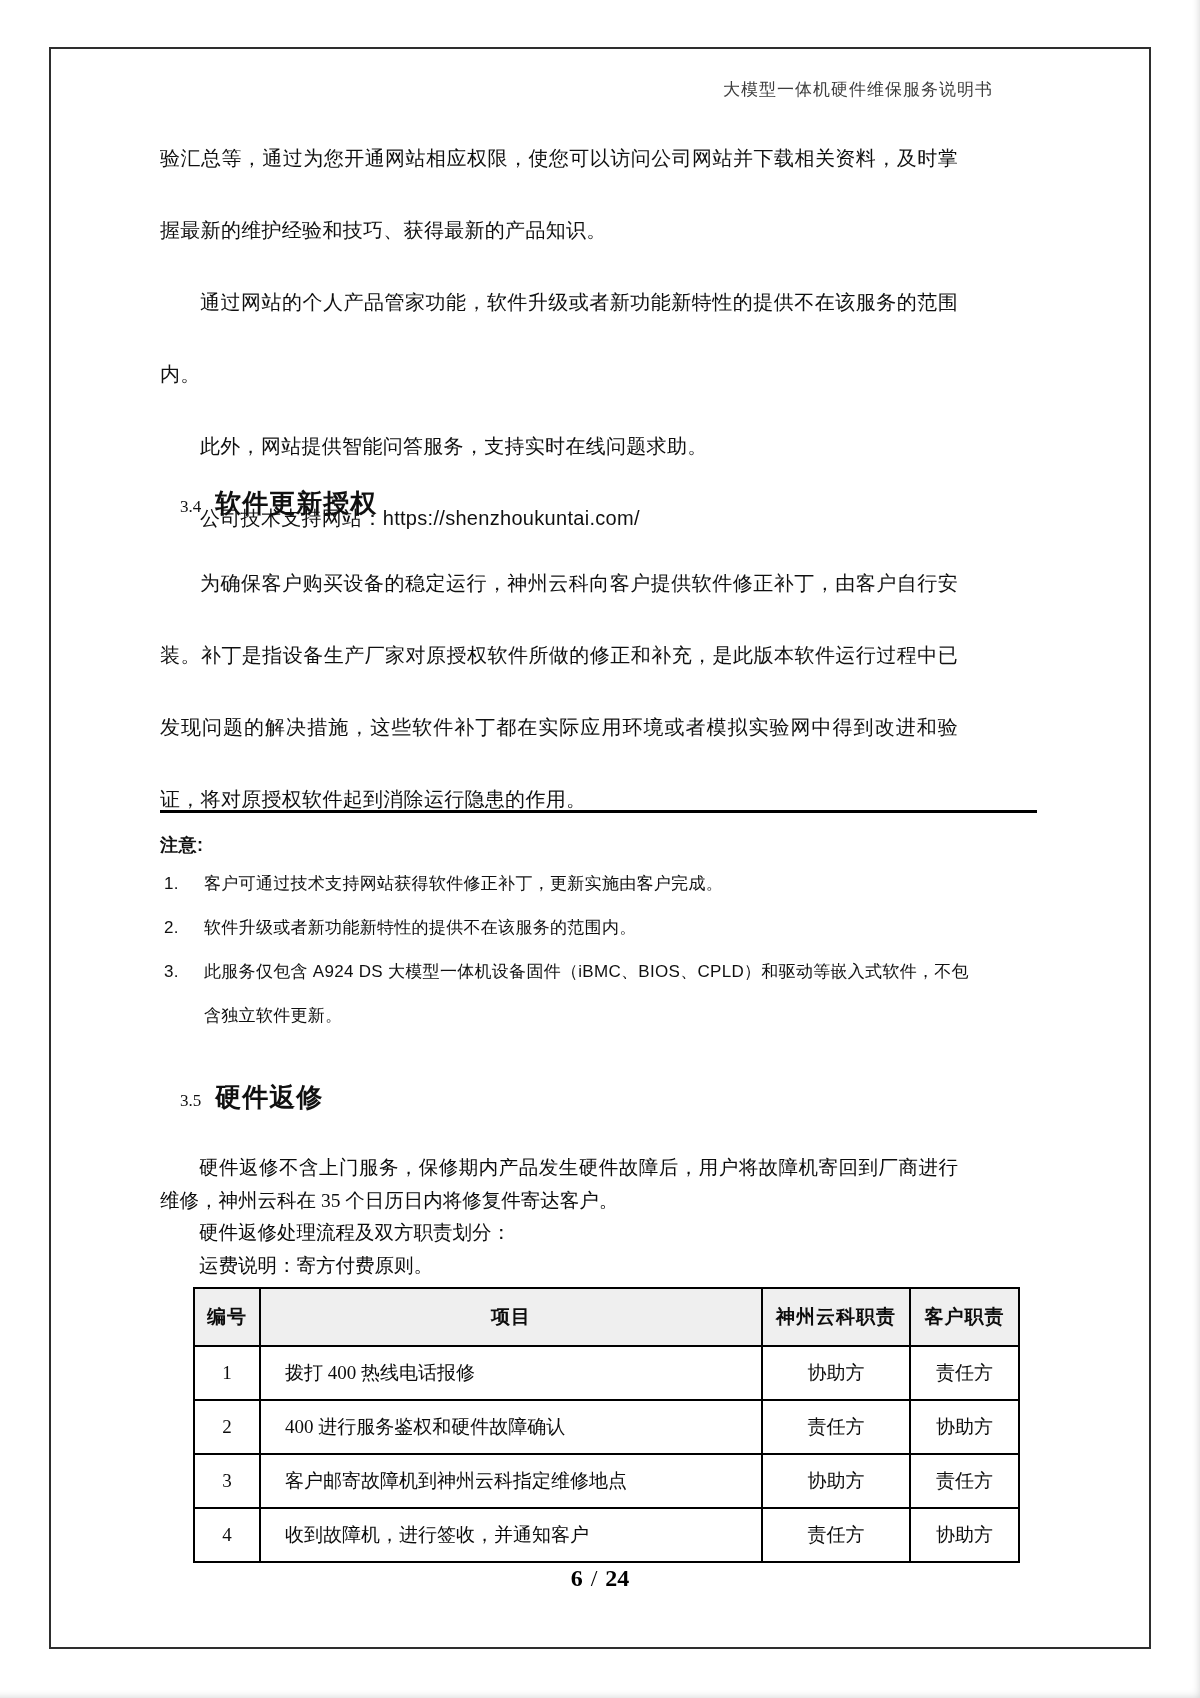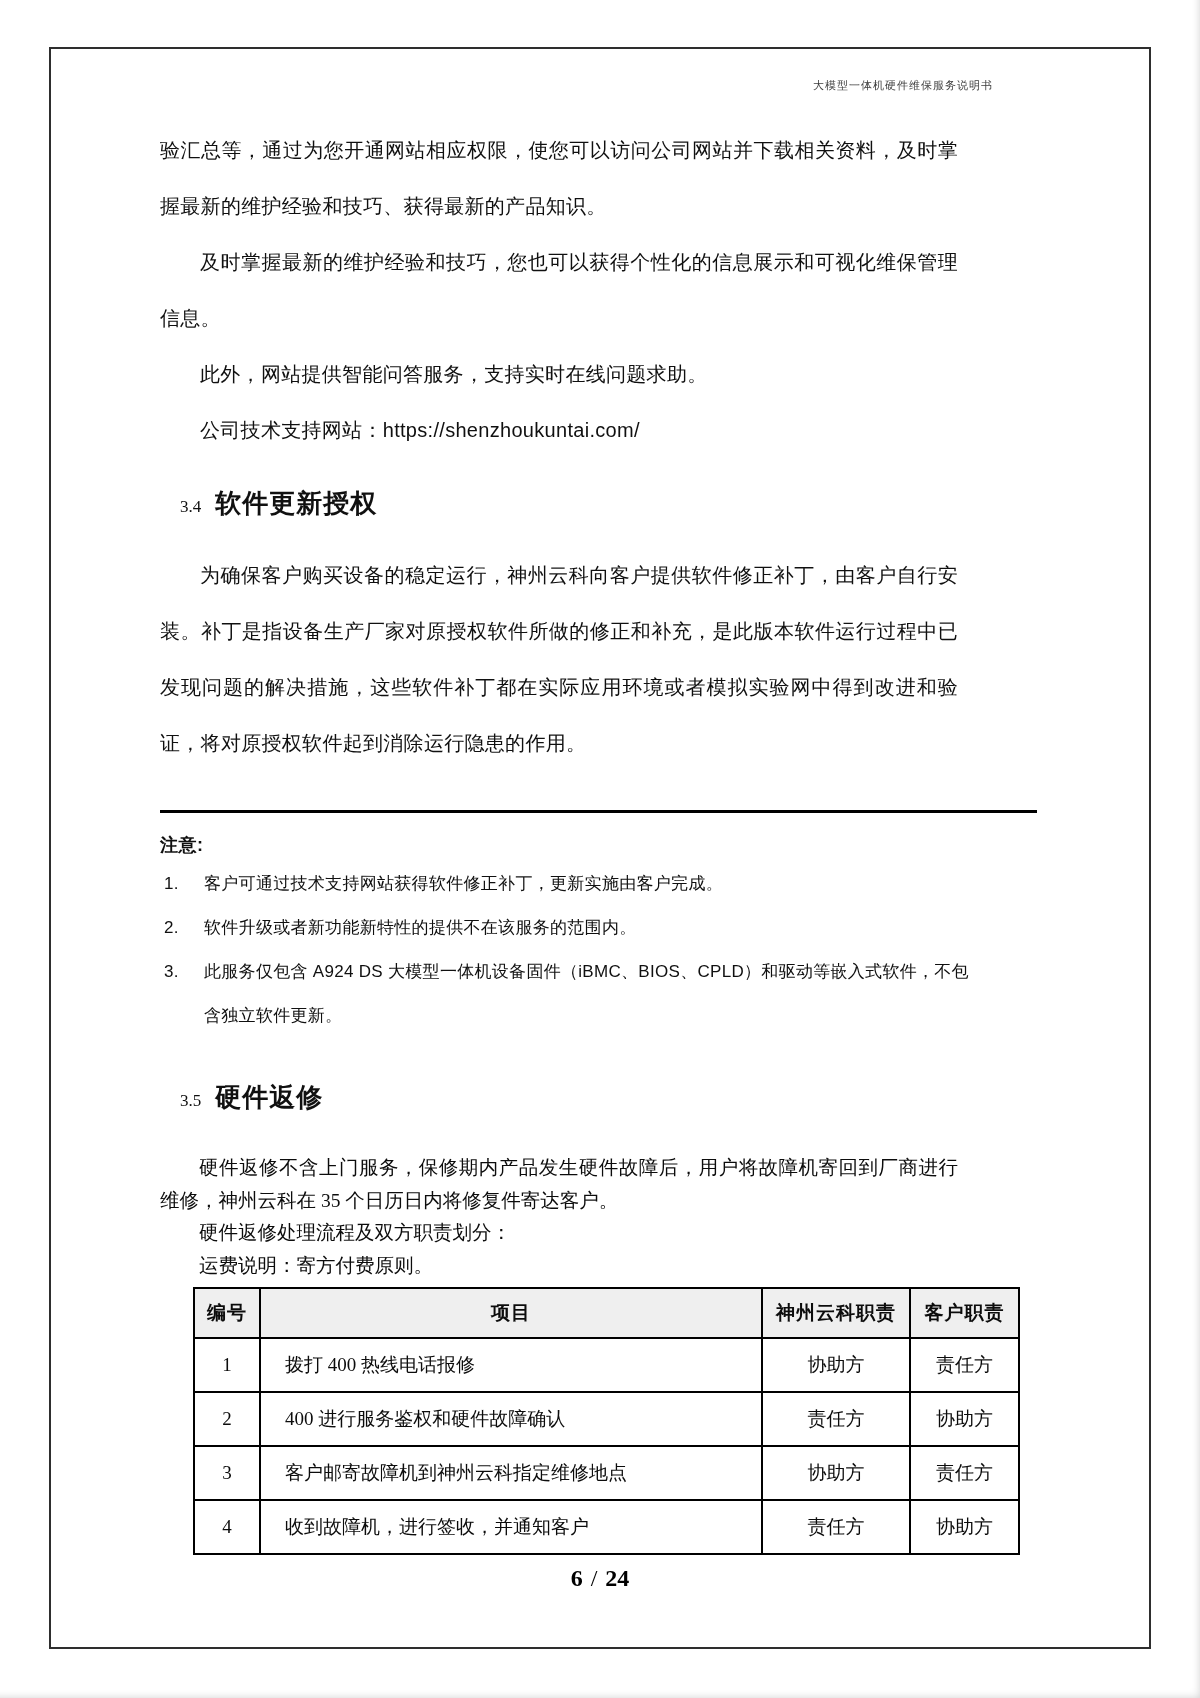--- a/index.html
+++ b/index.html
@@ -11,26 +11,26 @@
     color:#101010;
     box-shadow: inset -7px -7px 9px -7px rgba(0,0,0,0.18);
   }
   .page-border {
     position:absolute; left:49px; top:47px; width:1102px; height:1602px;
     border:2px solid #2e2e2e;
   }
   .doc-header {
     position:absolute; top:78px; right:207px;
     font-family:"Liberation Serif","DejaVu Serif",serif;
-    font-size:11px; color:#3d3d3d; letter-spacing:1px;
+    font-size:17px; color:#3d3d3d; letter-spacing:1px;
   }
   .content { position:absolute; left:160px; top:0; width:798px; }
 
   .sans-flow { position:absolute; top:122px; left:0; width:798px; }
-  .sans-para { font-size:20px; line-height:56px; letter-spacing:0.3px; text-align:justify; }
+  .sans-para { font-size:20px; line-height:72px; letter-spacing:0.3px; text-align:justify; }
   .indent { text-indent:2em; }
 
   .heading { position:absolute; left:20px; white-space:nowrap; }
   .heading .h-num {
     font-family:"Liberation Serif","DejaVu Serif",serif;
     font-size:17px; font-weight:normal; margin-right:14px;
   }
   .heading .h-title { font-size:26px; font-weight:bold; letter-spacing:1px; }
   .h34 { top:486px; }
   .h35 { top:1032px;margin-top:48px; }
@@ -61,21 +61,21 @@
     font-family:"Liberation Serif","DejaVu Serif",serif;
     font-size:19px; color:#0c0c0c;
   }
   table.duty col.c1 { width:66px; }
   table.duty col.c2 { width:502px; }
   table.duty col.c3 { width:148px; }
   table.duty col.c4 { width:109px; }
   table.duty th, table.duty td {
     border:2px solid #000; text-align:center; vertical-align:middle;
   }
-  table.duty th { height:50px; background:#efefef; font-weight:bold; letter-spacing:1px; }
+  table.duty th { height:58px; background:#efefef; font-weight:bold; letter-spacing:1px; }
   table.duty td { height:54px; background:#fff; }
   table.duty td.item-cell { text-align:left; padding-left:24px; }
 
   .doc-footer {
     position:absolute; top:1565px; left:0; width:1200px; text-align:center;
     font-family:"Liberation Serif","DejaVu Serif",serif;
     font-size:24px; color:#000;
   }
   .doc-footer .pg { font-weight:bold; }
   .doc-footer .sep { font-weight:normal; padding:0 8px; }
@@ -84,21 +84,21 @@
 <body>
 
 <div class="page-border"></div>
 
 <div class="doc-header">大模型一体机硬件维保服务说明书</div>
 
 <div class="content">
 
   <div class="sans-flow">
     <p class="sans-para">验汇总等，通过为您开通网站相应权限，使您可以访问公司网站并下载相关资料，及时掌握最新的维护经验和技巧、获得最新的产品知识。</p>
-    <p class="sans-para indent">及时掌握最新的维护经验和技巧，您也可以获得个性化的信息展示和可视化维保管理信息。</p>
+    <p class="sans-para indent">通过网站的个人产品管家功能，软件升级或者新功能新特性的提供不在该服务的范围内。</p>
     <p class="sans-para indent">此外，网站提供智能问答服务，支持实时在线问题求助。</p>
     <p class="sans-para indent"><span>公司技术支持网站：</span><span>https://shenzhoukuntai.com/</span></p>
   </div>
 
   <div class="heading h34">
     <span class="h-num">3.4</span><span class="h-title">软件更新授权</span>
   </div>
 
   <div class="sec34-body">
     <p class="sans-para indent">为确保客户购买设备的稳定运行，神州云科向客户提供软件修正补丁，由客户自行安装。补丁是指设备生产厂家对原授权软件所做的修正和补充，是此版本软件运行过程中已发现问题的解决措施，这些软件补丁都在实际应用环境或者模拟实验网中得到改进和验证，将对原授权软件起到消除运行隐患的作用。</p>

